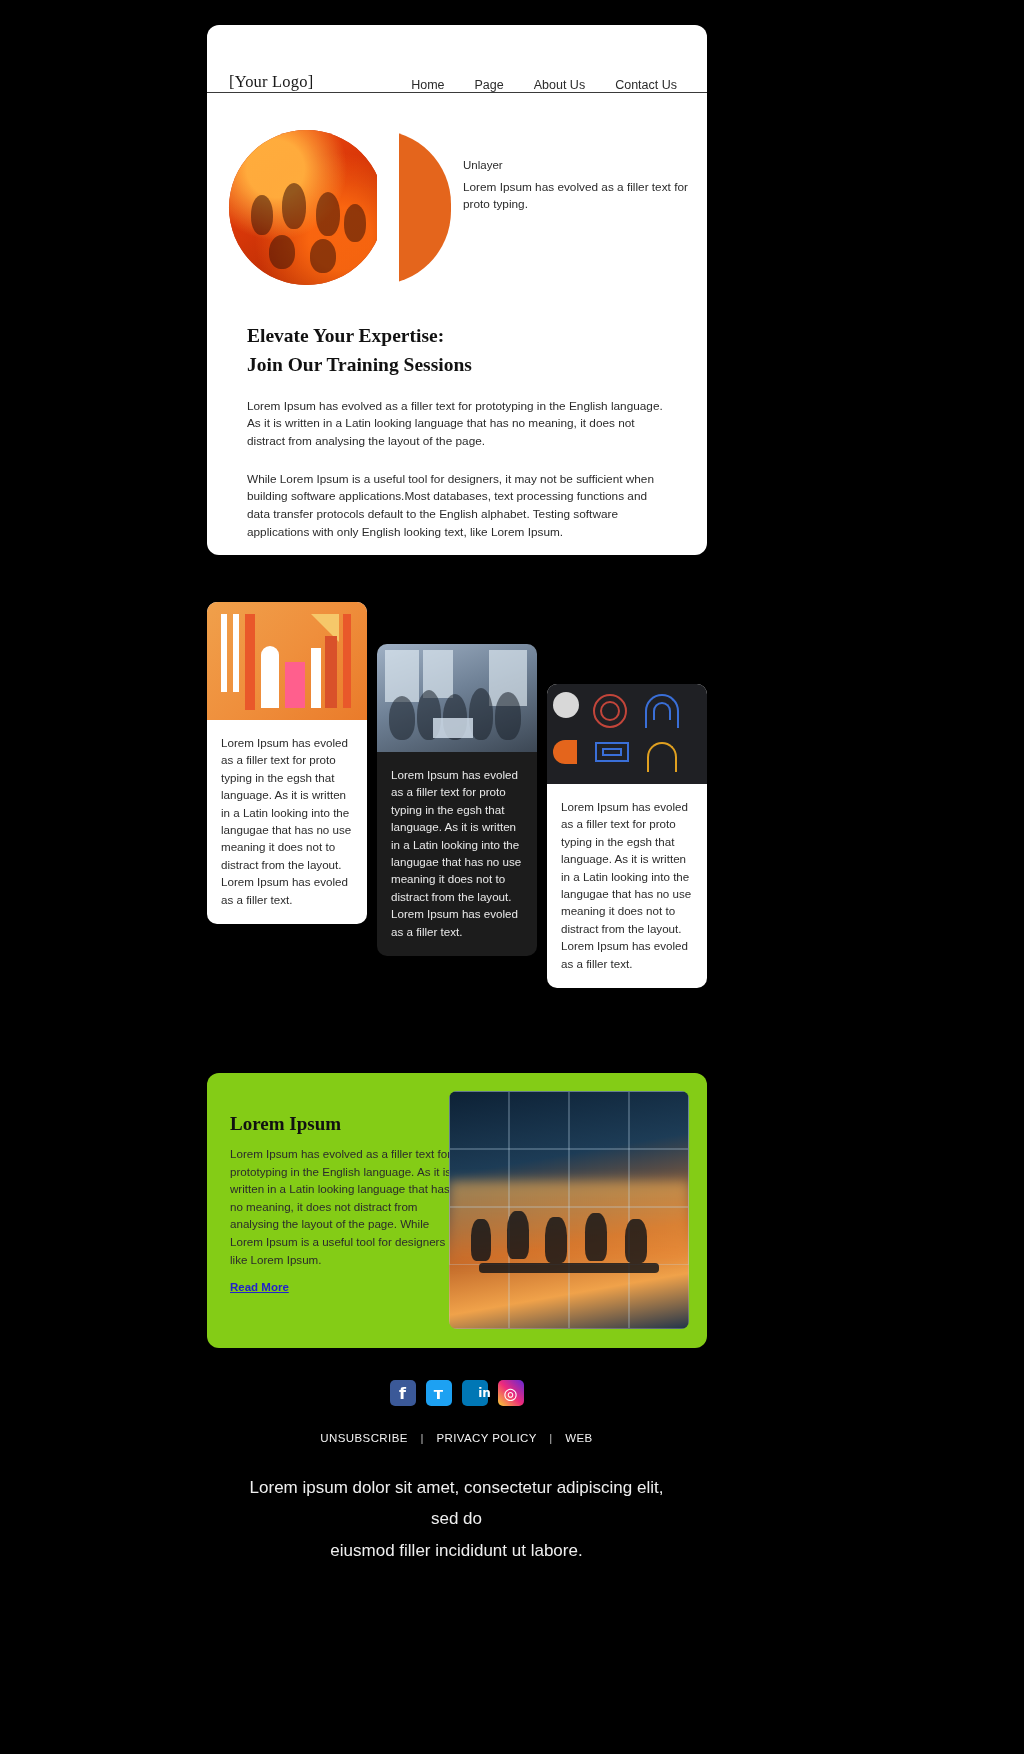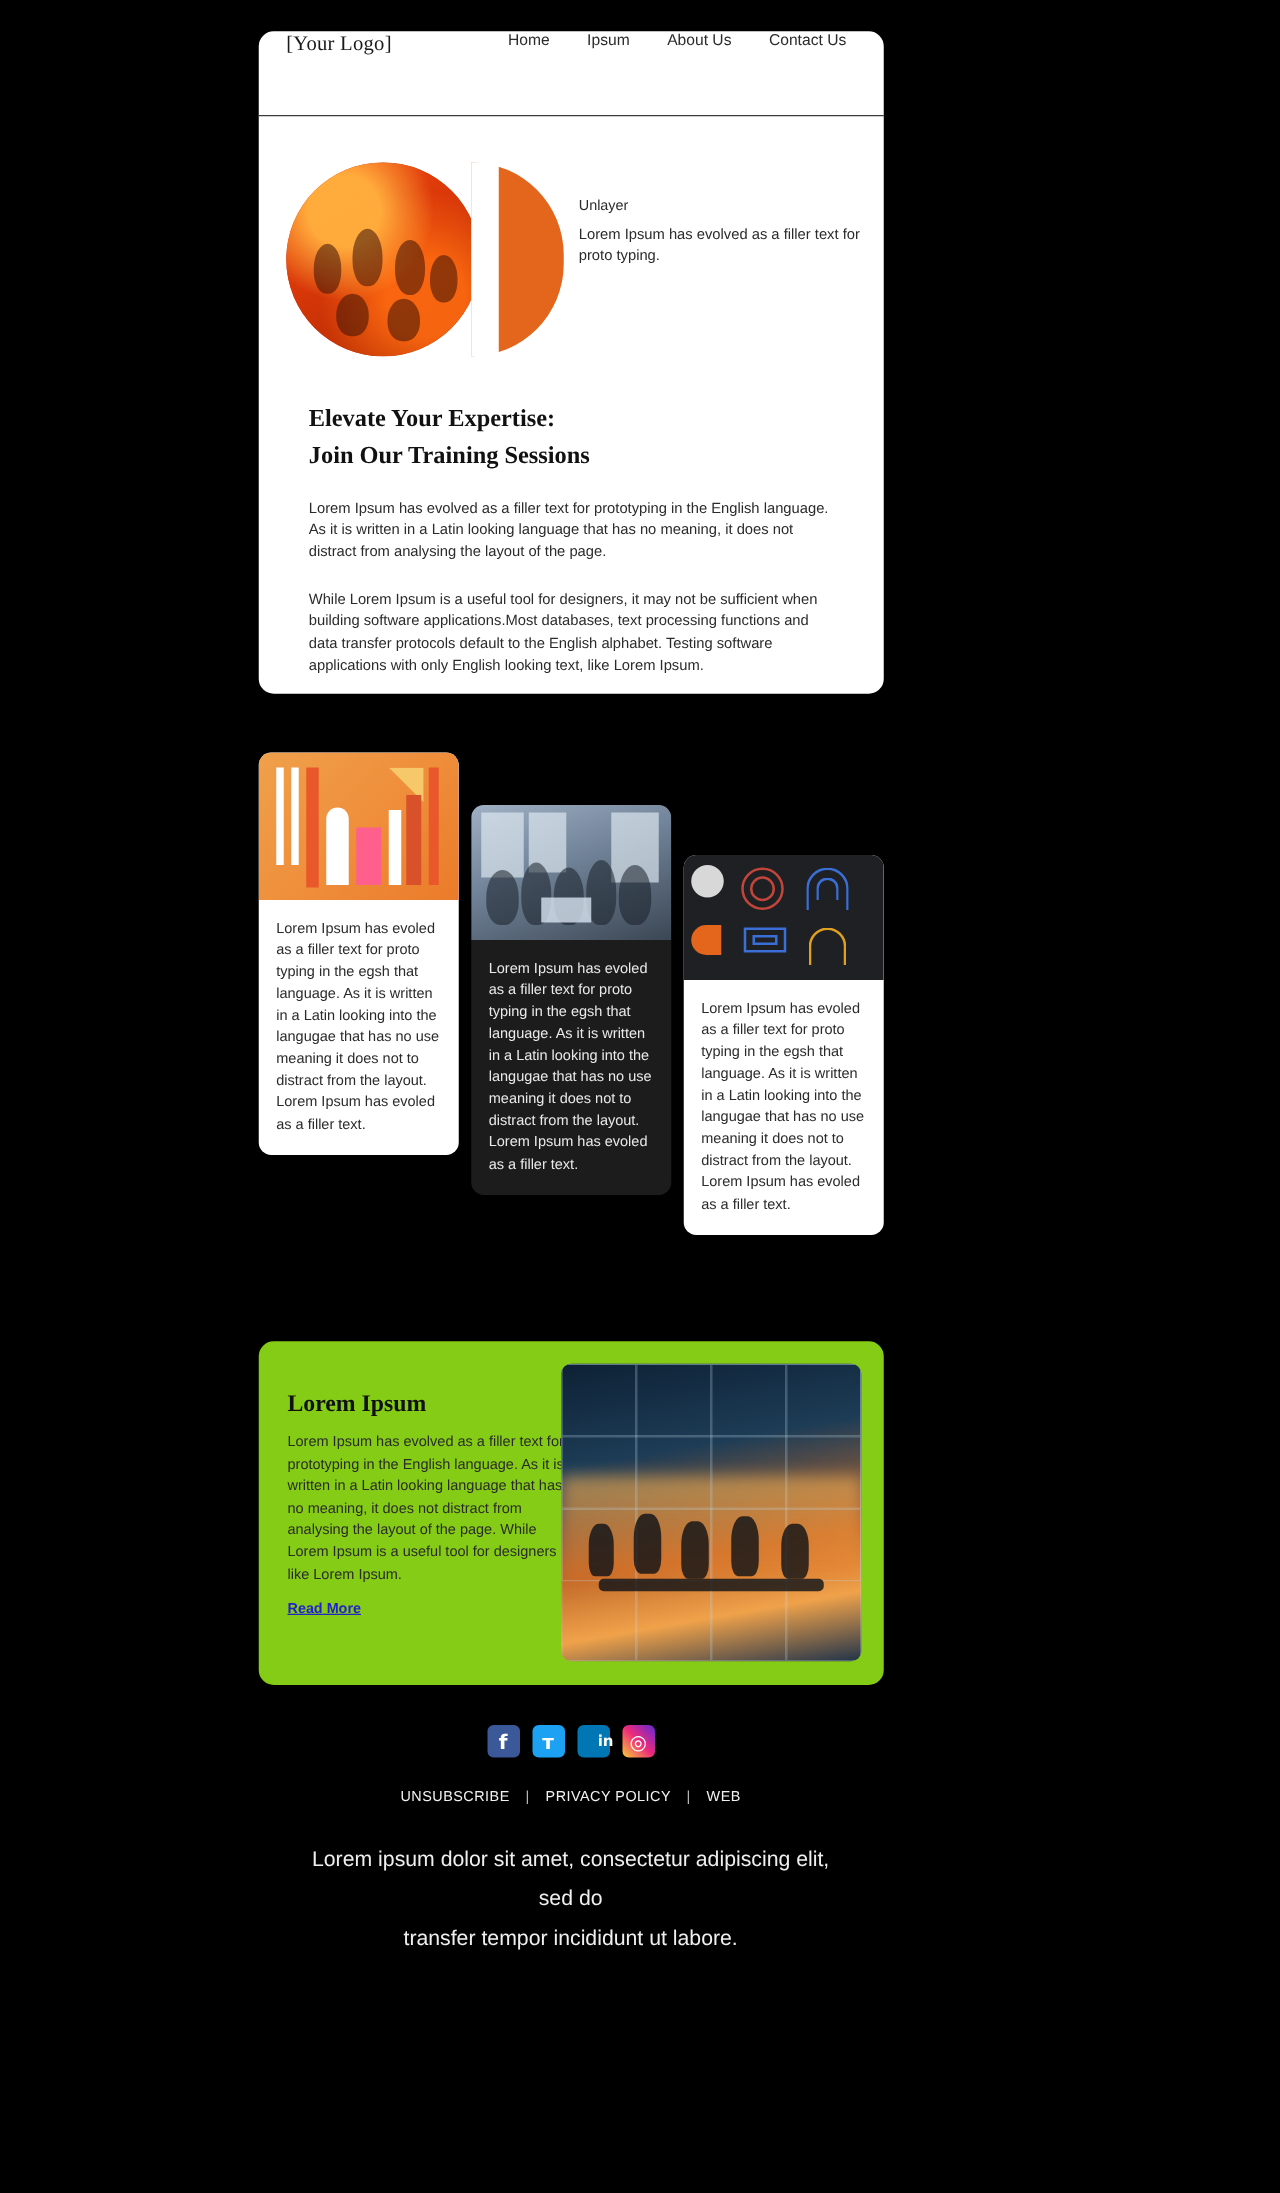--- a/index.html
+++ b/index.html
@@ -27,21 +27,21 @@
     position: absolute;
     left: 18px;
     top: 25px;
     width: 500px;
     border-radius: 12px 12px 0 0;
     background: #ffffff;
   }
   .nav {
     height: 68px;
     display: flex;
-    align-items: flex-start;
+    align-items: flex-end;
     padding: 0 22px;
     border-bottom: 1px solid #3a3a3a;
   }
   .logo {
     font-size: 16.5px;
     color: #1a1a1a;
     font-family: "Liberation Serif", serif;
     letter-spacing: .2px;
   }
   .nav-links {
@@ -303,21 +303,21 @@
 </head>
 <body>
 
 <div class="page">
 
   <div class="header-card">
     <div class="nav">
       <div class="logo">[Your Logo]</div>
       <div class="nav-links">
         <a href="#">Home</a>
-        <a href="#">Ipsum</a>
+        <a href="#">Page</a>
         <a href="#">About Us</a>
         <a href="#">Contact Us</a>
       </div>
     </div>
   </div>
 
   <div class="hero-card">
 
     <div class="hero-media">
       <div class="hero-circle-photo">
@@ -430,17 +430,17 @@
     </div>
     <div class="legal">
       <a href="#">UNSUBSCRIBE</a>
       <span class="sep">|</span>
       <a href="#">PRIVACY POLICY</a>
       <span class="sep">|</span>
       <a href="#">WEB</a>
     </div>
     <div class="tagline">
       <div>Lorem ipsum dolor sit amet, consectetur adipiscing elit, sed do</div>
-      <div>transfer tempor incididunt ut labore.</div>
+      <div>eiusmod filler incididunt ut labore.</div>
     </div>
   </div>
 
 </div>
 
 </body></html>

